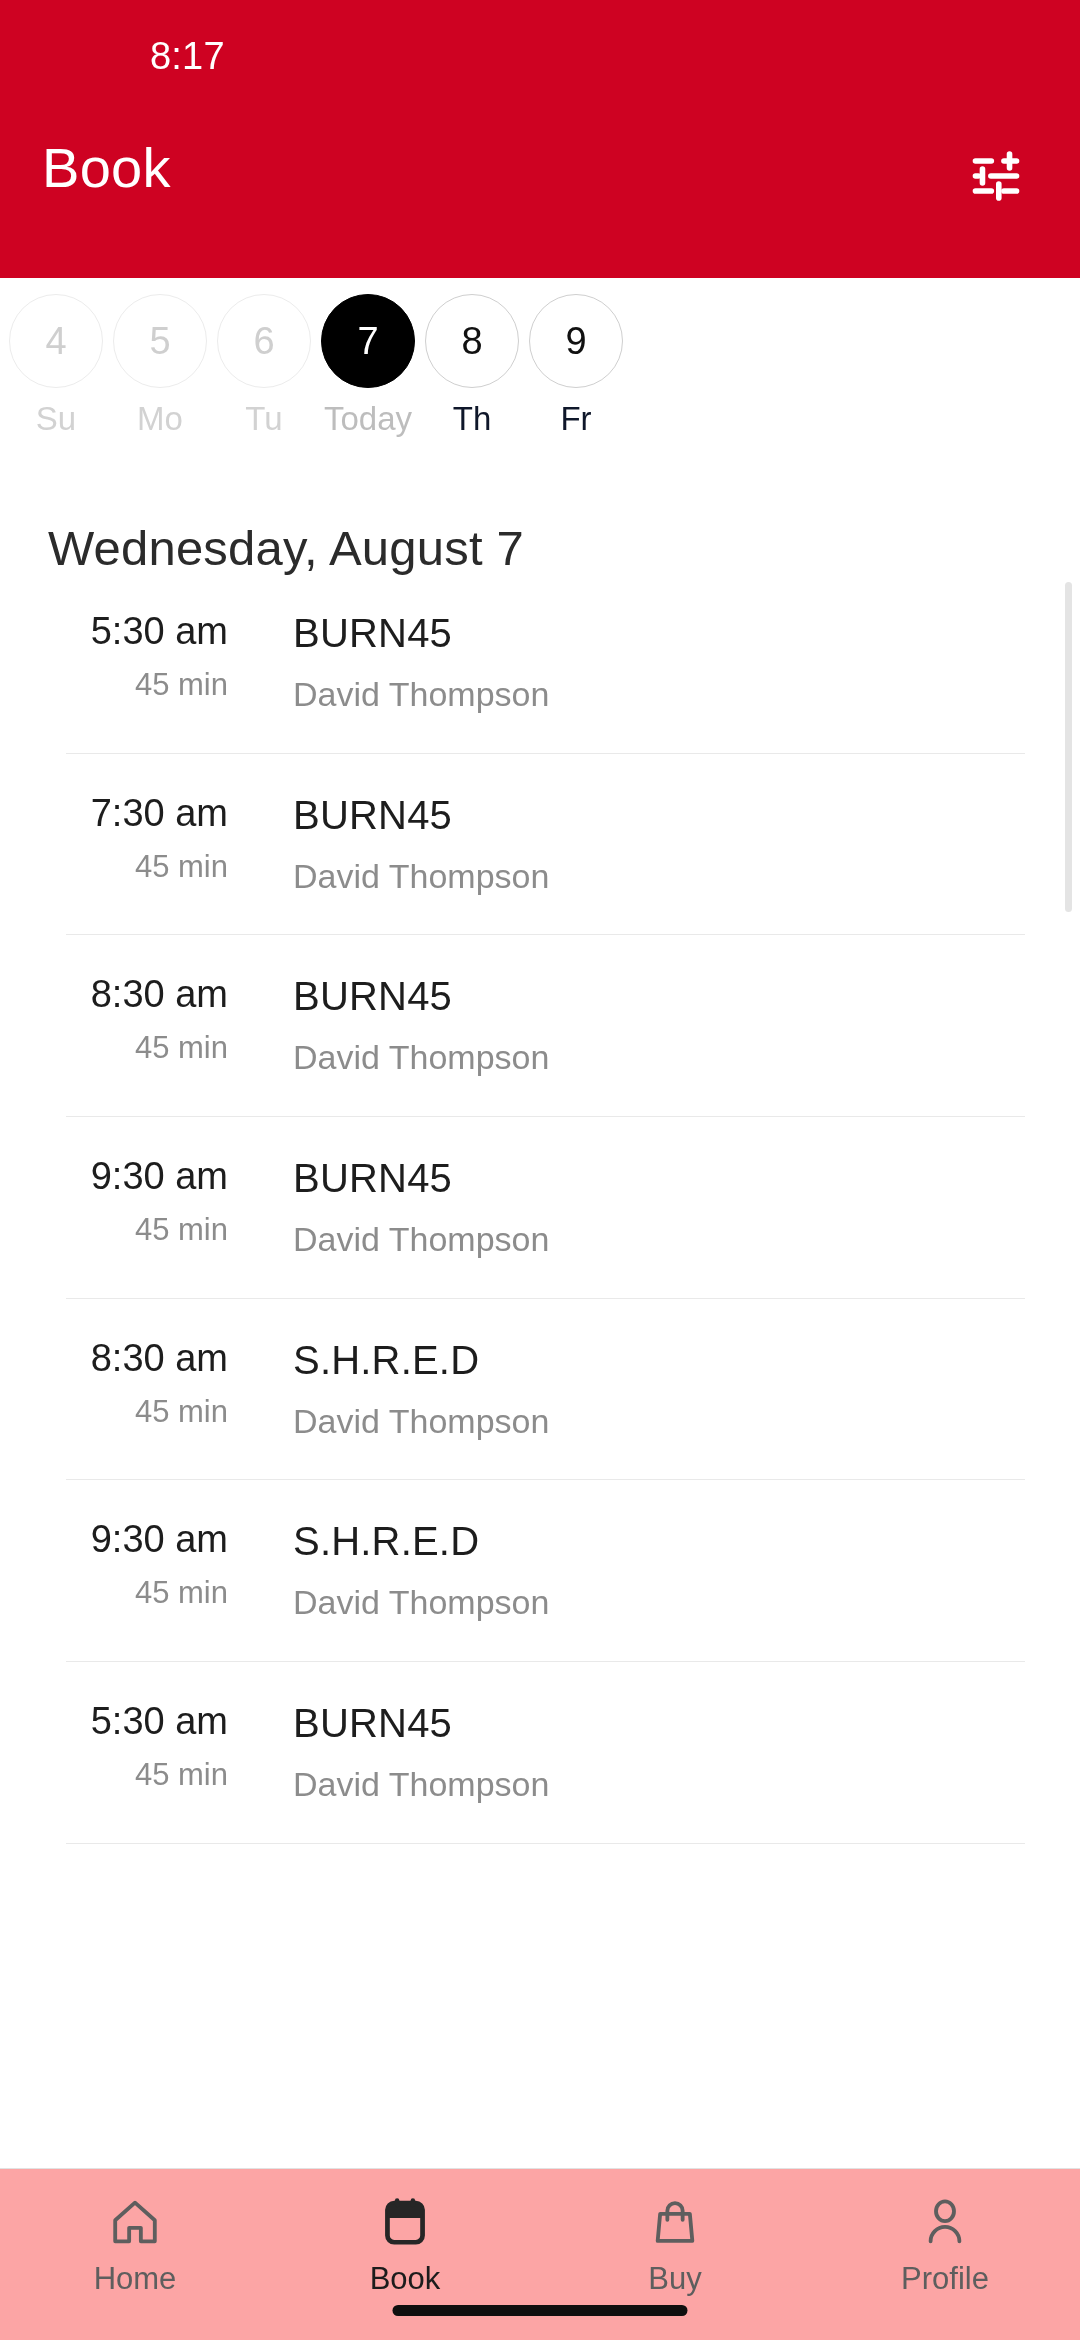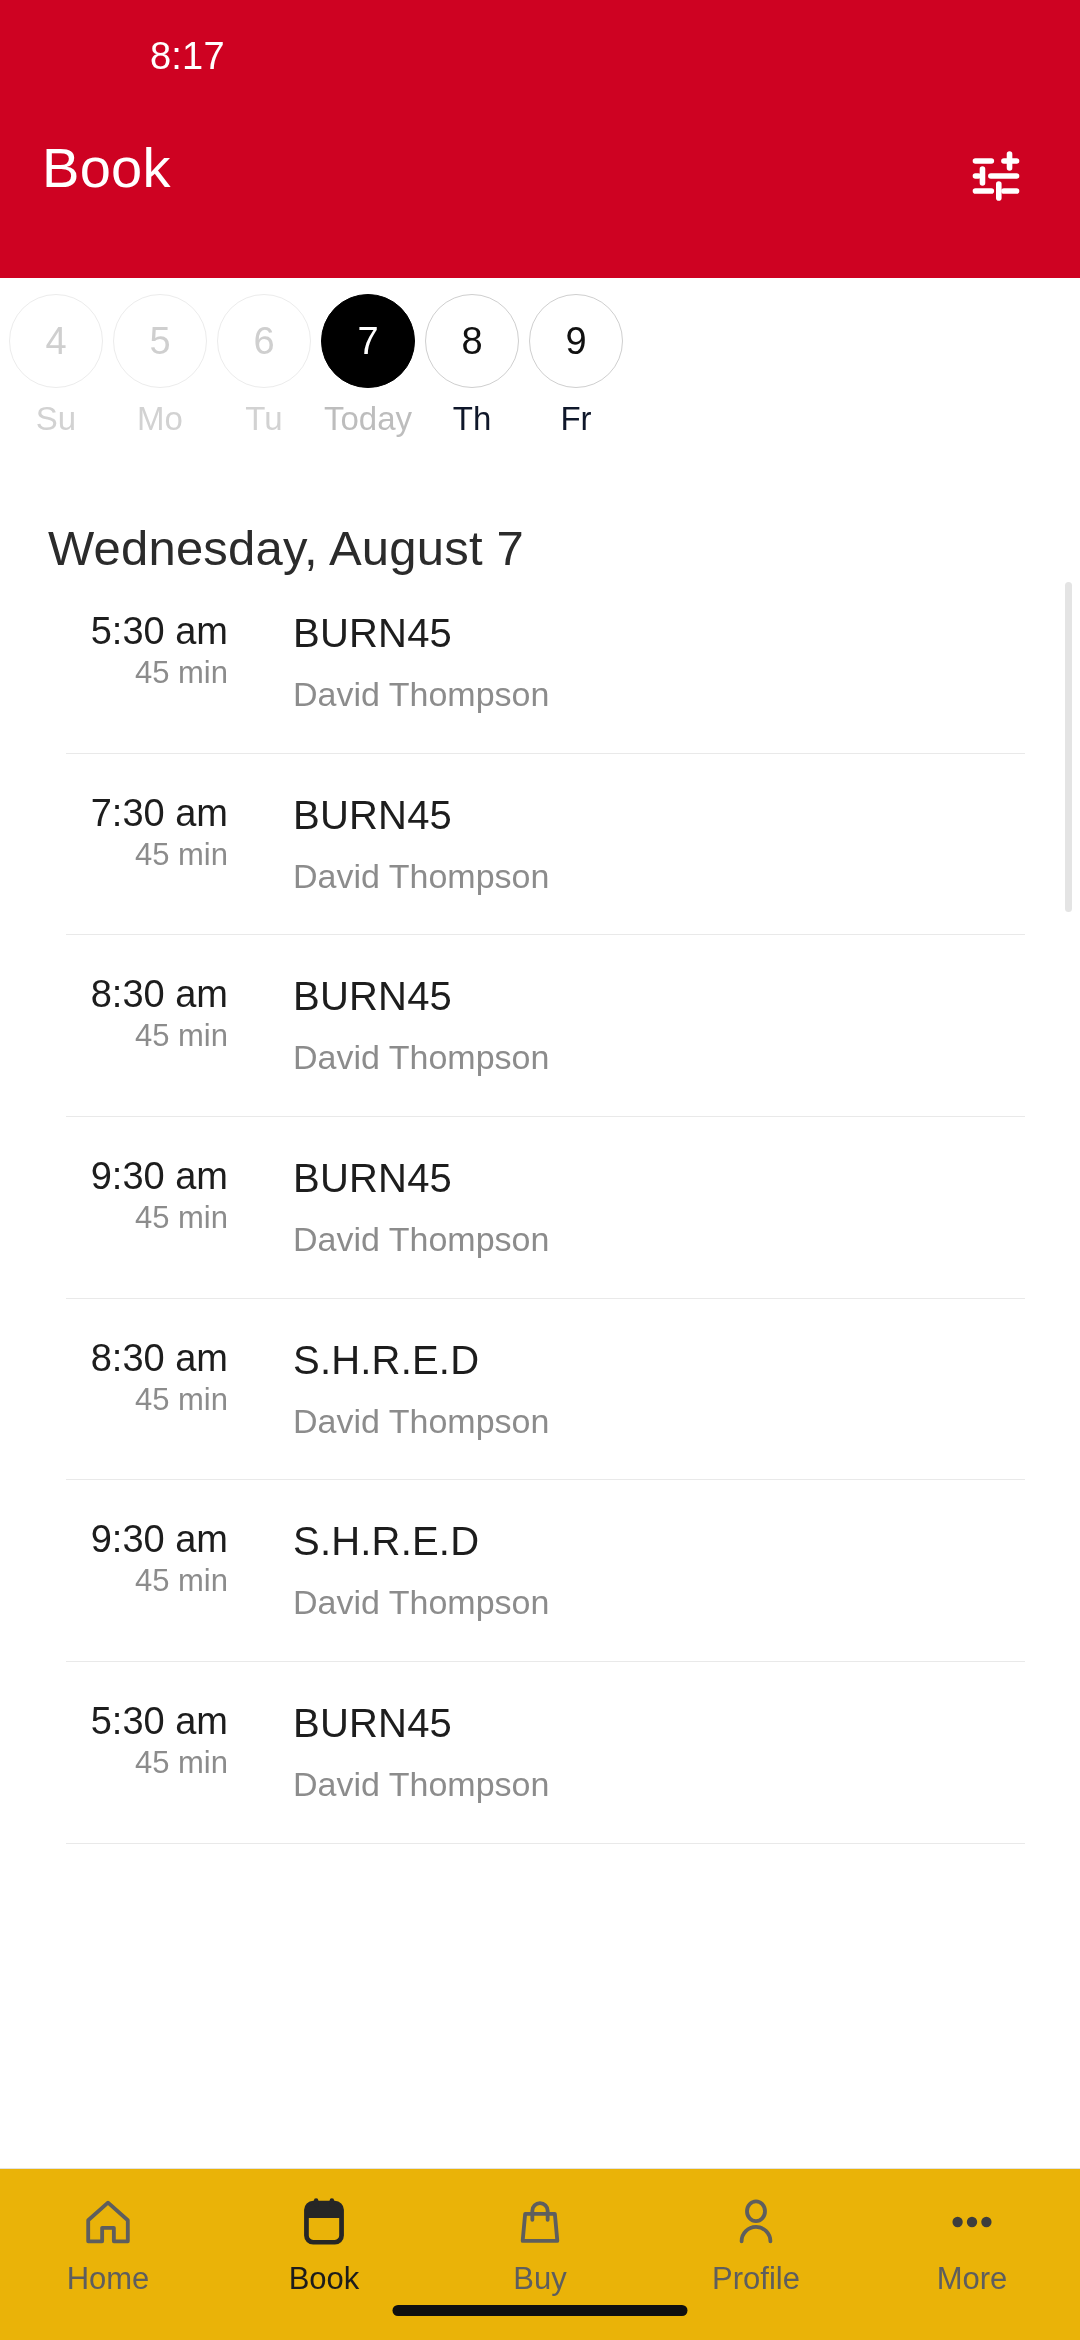--- a/index.html
+++ b/index.html
@@ -142,21 +142,21 @@
   }
   .time-val {
     font-size:38px;
     color:#1d1d1d;
     line-height:1.05;
     white-space:nowrap;
   }
   .time-dur {
     font-size:31px;
     color:#8c8c8c;
-    margin-top:5px;
+    margin-top:17px;
     line-height:1.05;
   }
   .info-col {
     padding-left:65px;
     flex:1 1 auto;
   }
   .class-name {
     font-size:40px;
     color:#1d1d1d;
     line-height:1.05;
@@ -175,21 +175,21 @@
     width:7px;
     height:330px;
     border-radius:4px;
     background:#e4e4e4;
   }
 
   
   .tabbar {
     flex:0 0 172px;
     border-top:1px solid #e2e2e2;
-    background:#eab308;
+    background:#fca5a5;
     display:flex;
     align-items:flex-start;
     padding-top:24px;
   }
   .tab {
     flex:1 1 0;
     display:flex; flex-direction:column;
     align-items:center;
   }
   .tab-icon {
@@ -404,26 +404,16 @@
     <div class="tab">
       <span class="tab-icon">
         <svg width="54" height="54" viewBox="0 0 24 24" fill="none" stroke="#5e5e5e" stroke-width="1.7" stroke-linecap="round">
           <ellipse cx="12" cy="7.2" rx="4.0" ry="4.4"></ellipse>
           <path d="M5.6 20.6 a6.4 6.4 0 0 1 12.8 0"></path>
         </svg>
       </span>
       <span class="tab-label">Profile</span>
     </div>
 
-    <div class="tab">
-      <span class="tab-icon">
-        <svg width="54" height="54" viewBox="0 0 24 24" fill="#3d3d3d">
-          <circle cx="5.6" cy="12" r="2.3"></circle>
-          <circle cx="12" cy="12" r="2.3"></circle>
-          <circle cx="18.4" cy="12" r="2.3"></circle>
-        </svg>
-      </span>
-      <span class="tab-label">More</span>
-    </div>
   </div>
 
   <div class="home-indicator"></div>
 </div>
 
 </body></html>

